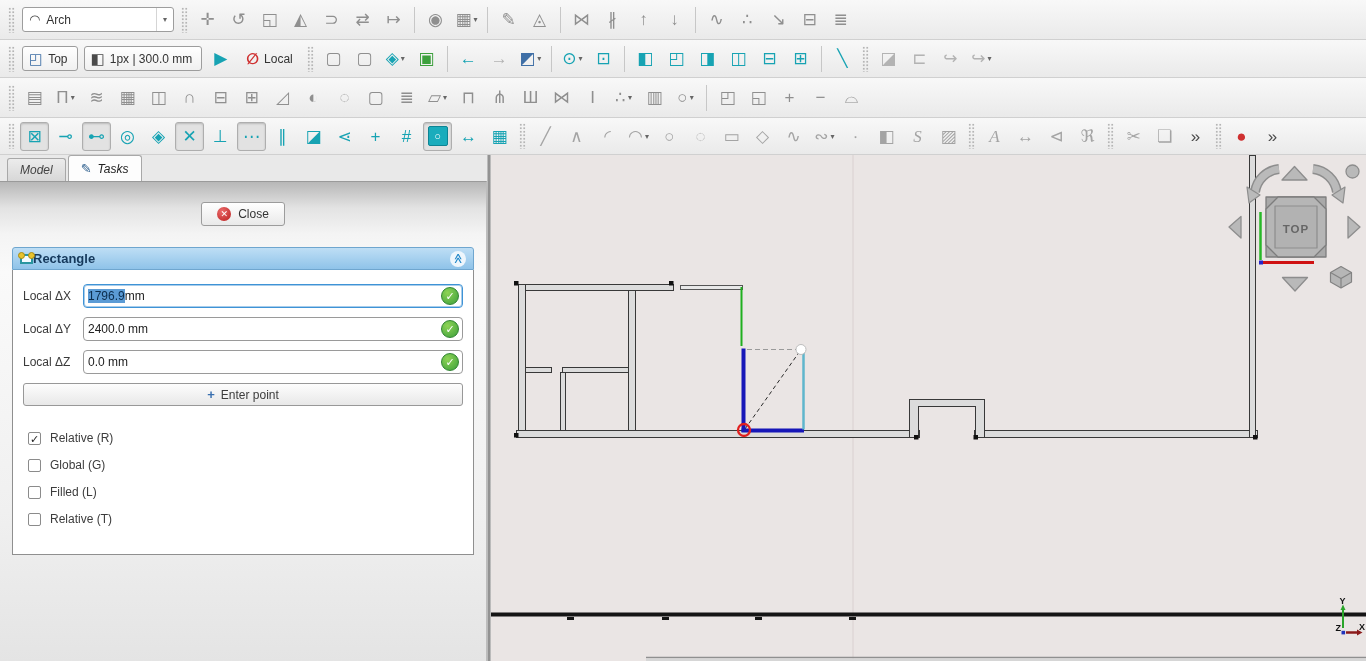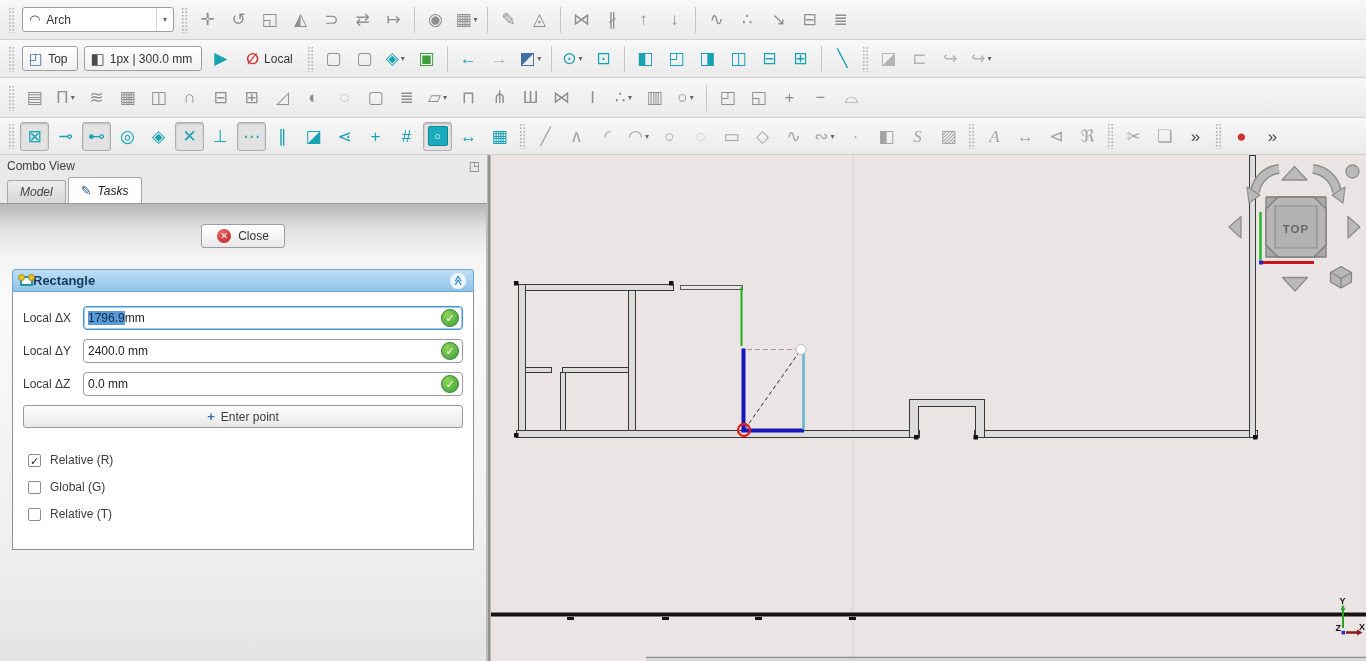--- a/index.html
+++ b/index.html
@@ -477,25 +477,20 @@
         <span class="glyph red">●</span>
       </span>
       <span class="tbtn">
         <span class="glyph dark">»</span>
       </span>
     </div>
 
   <div class="main">
 
     <div class="combo">
-      <div class="combo-title">
-        <span>Combo View</span>
-        <span class="sp"></span>
-        <span class="fl">◳</span>
-      </div>
       <div class="tabbar">
         <div class="tab">
           <span>Model</span>
         </div>
         <div class="tab active">
           <span class="ticon">✎</span>
           <span>Tasks</span>
         </div>
       </div>
       <div class="combo-body">
@@ -543,20 +538,24 @@
             <div class="cbrow">
               <span class="cb checked"></span>
               <span class="cblabel">Relative (R)</span>
             </div>
             <div class="cbrow">
               <span class="cb"></span>
               <span class="cblabel">Global (G)</span>
             </div>
             <div class="cbrow">
               <span class="cb"></span>
+              <span class="cblabel">Filled (L)</span>
+            </div>
+            <div class="cbrow">
+              <span class="cb"></span>
               <span class="cblabel">Relative (T)</span>
             </div>
           </div>
         </div>
       </div>
     </div>
 
     <div class="splitter"></div>
 
     <div class="viewport">

